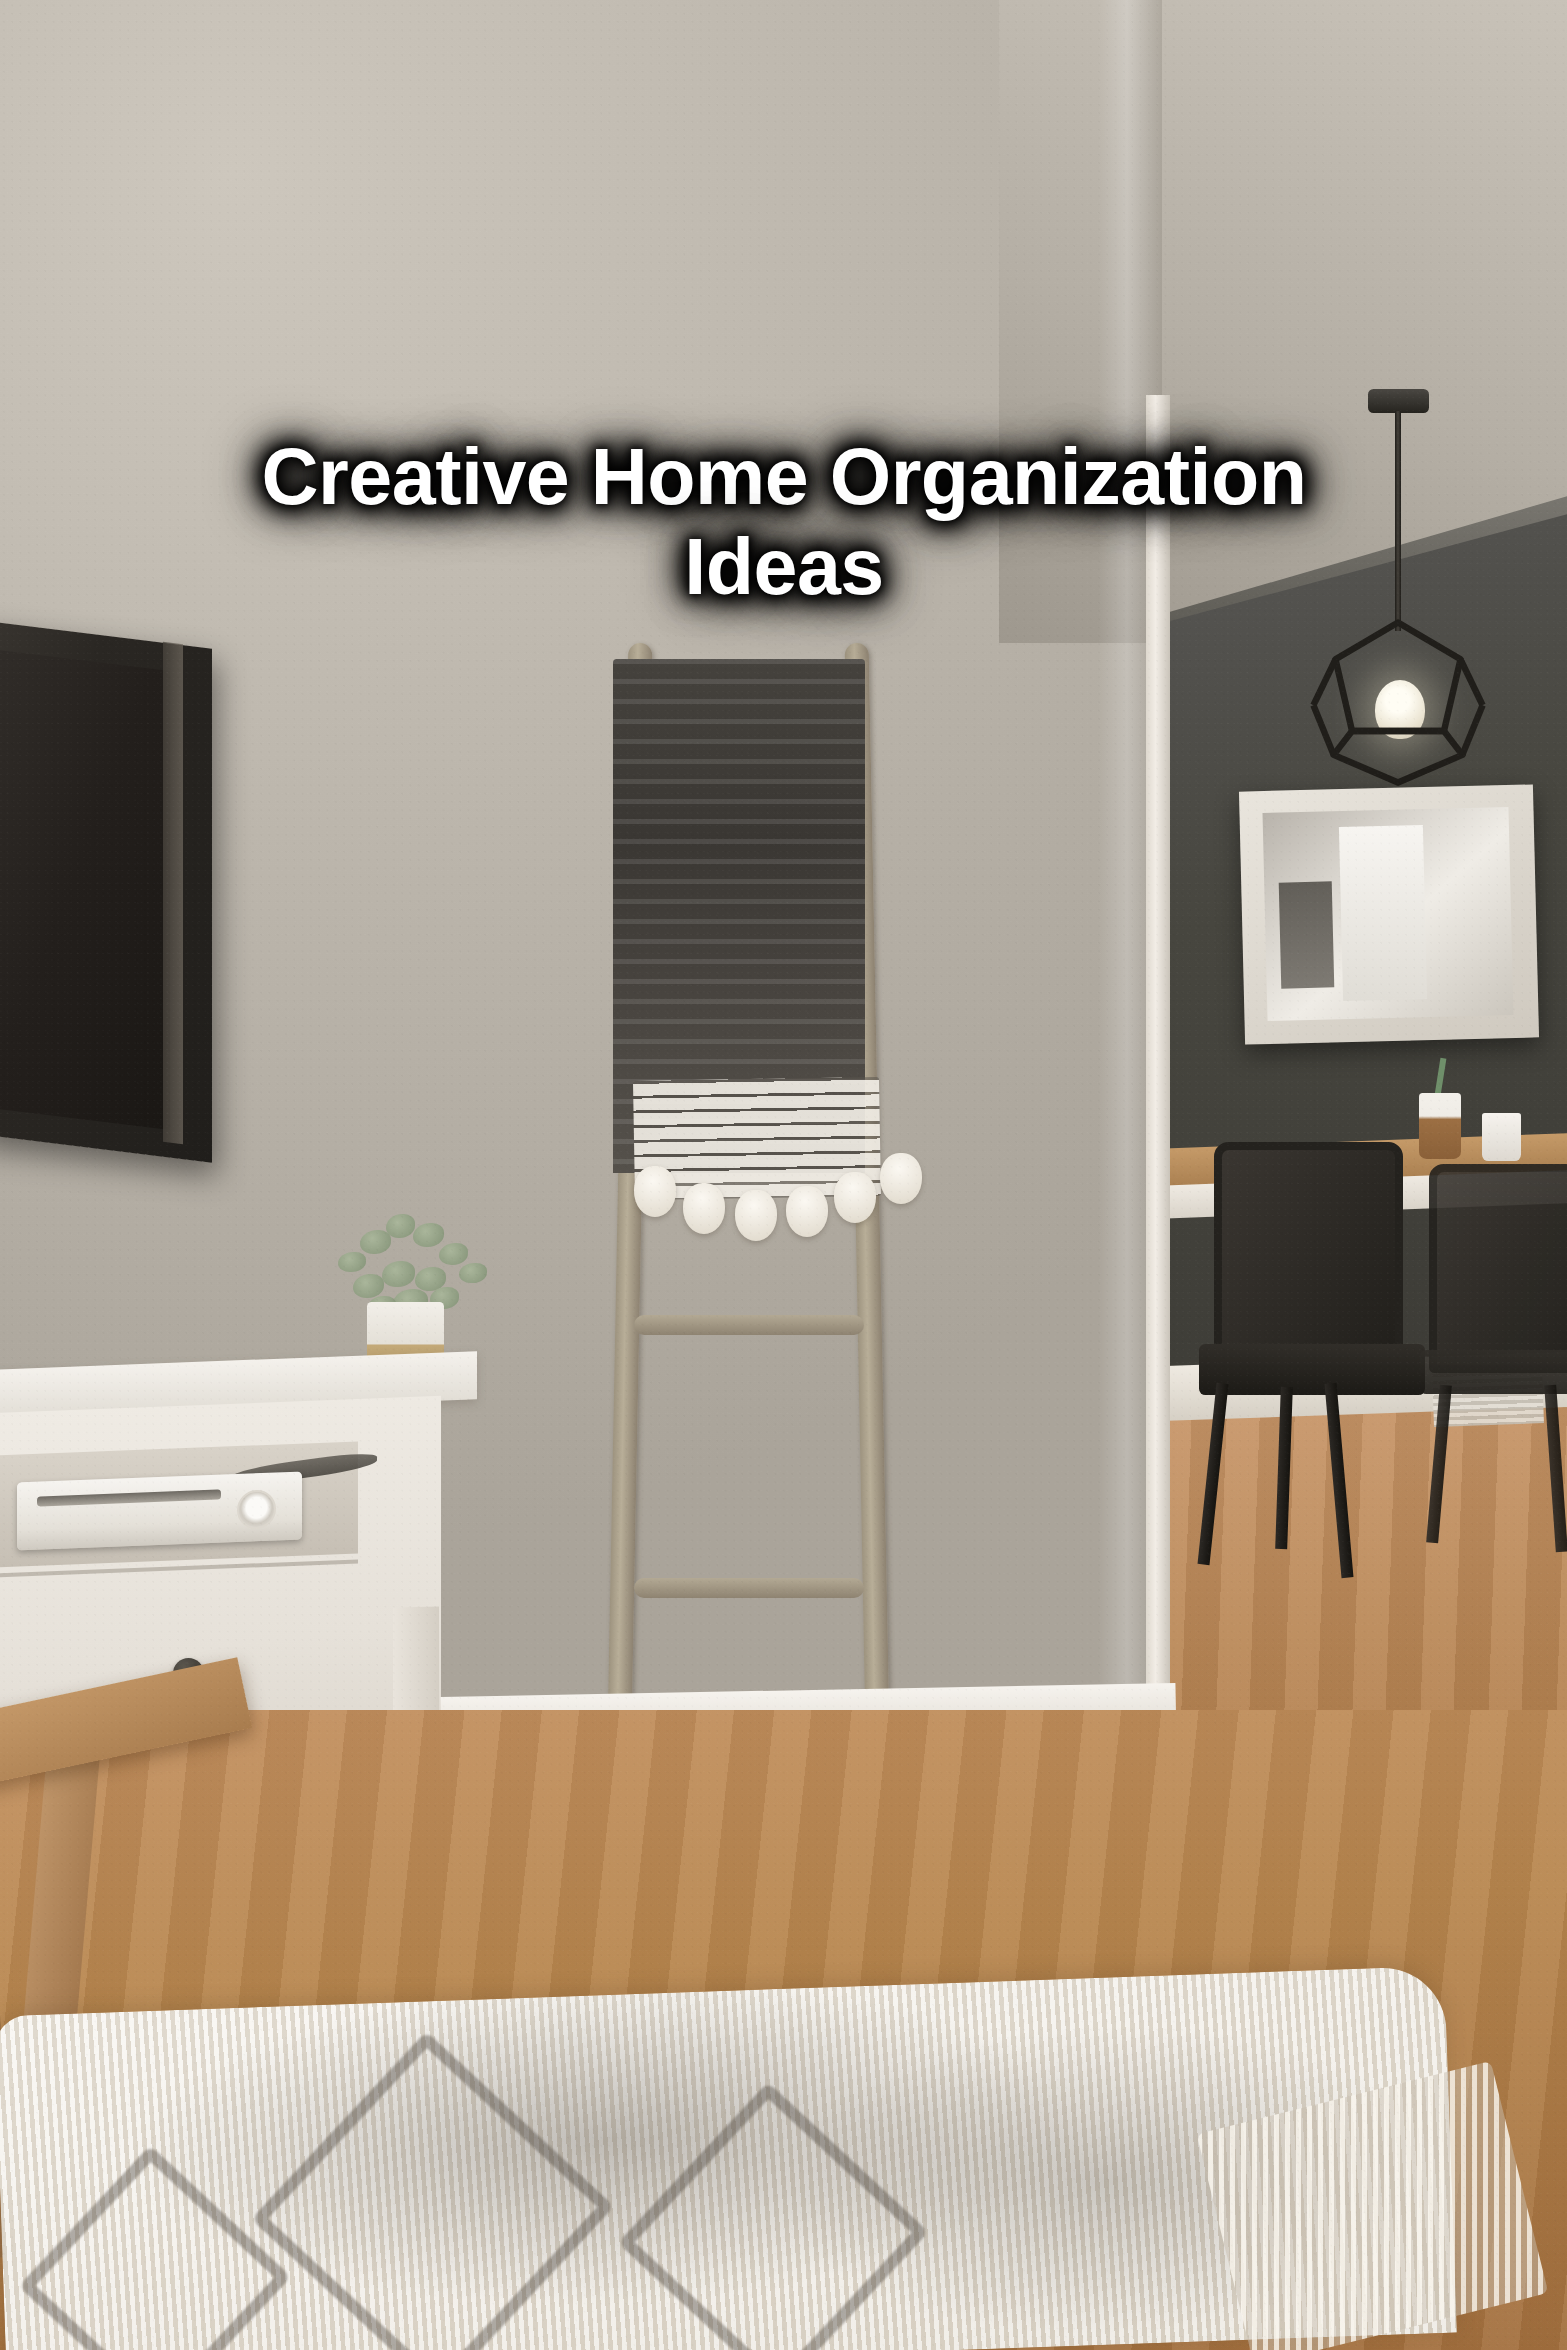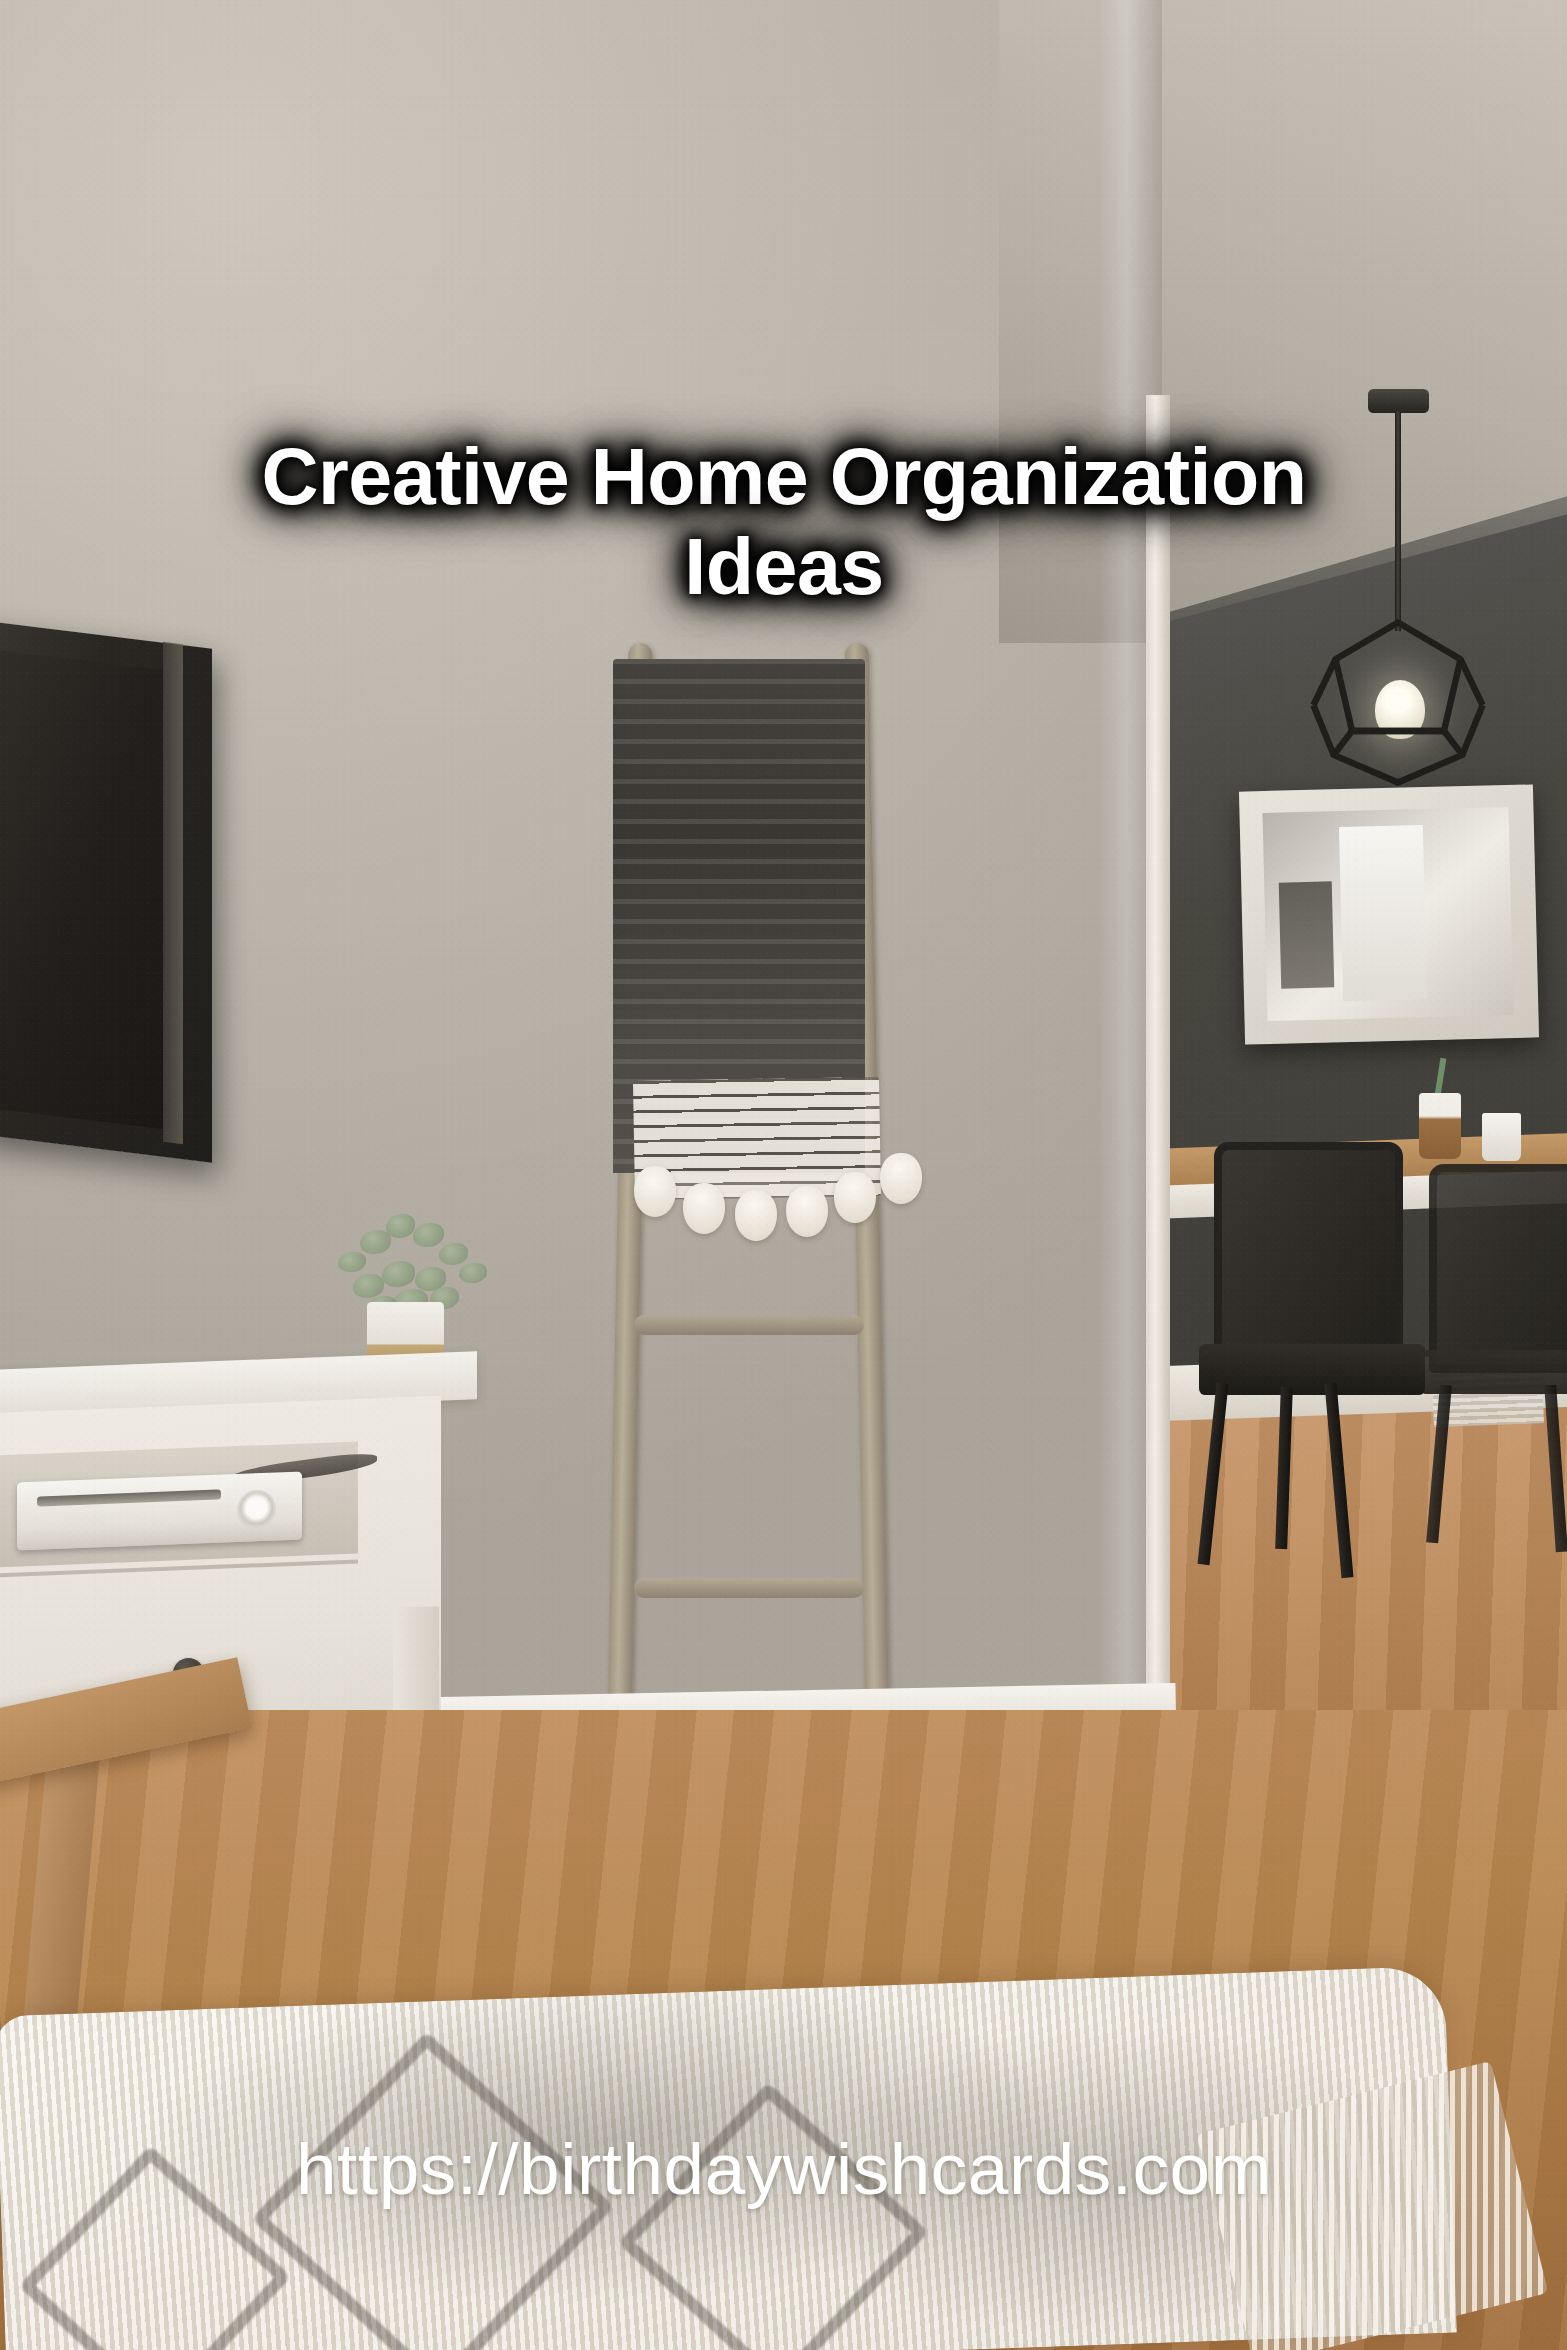--- a/index.html
+++ b/index.html
@@ -536,17 +536,16 @@
     </div>
     <div class="rug-fringe"></div>
 
     <div class="grain"></div>
   </div>
 
   <div class="overlay">
     <div class="title">Creative Home Organization Ideas</div>
 
 
-    <div class="site-url">https://birthdaywishcards.com</div>
   </div>
 
 </div>
 
 
 </body></html>

